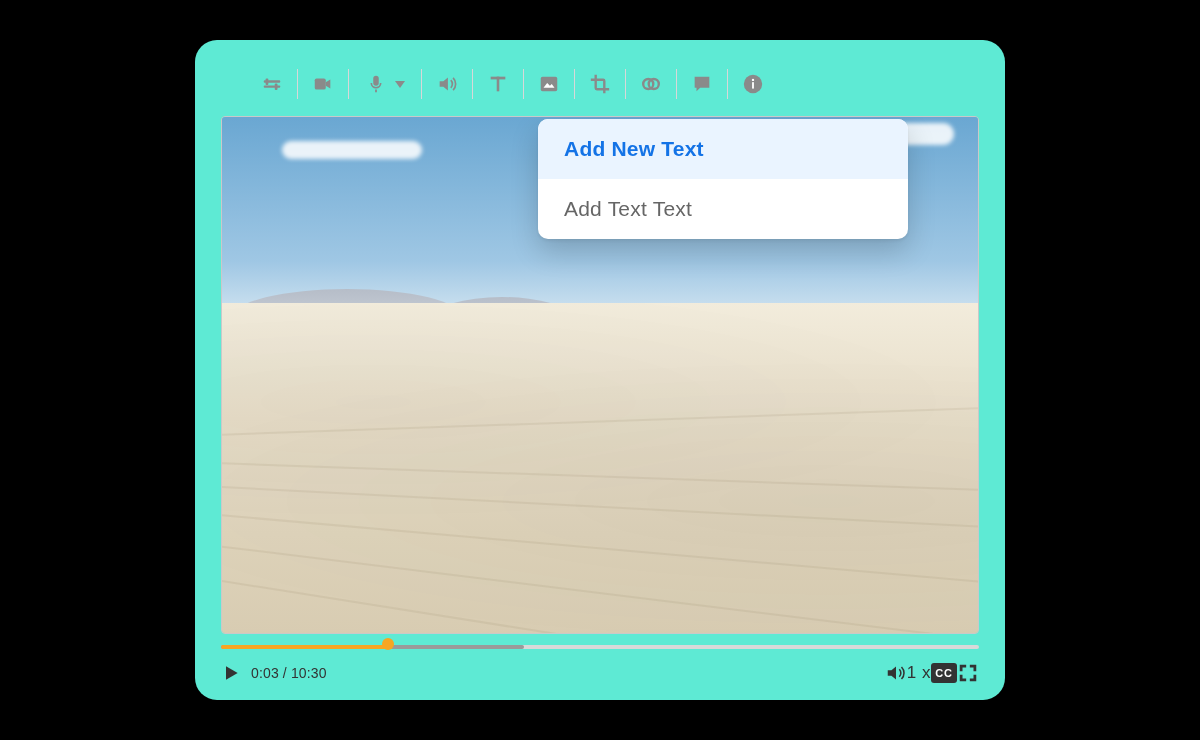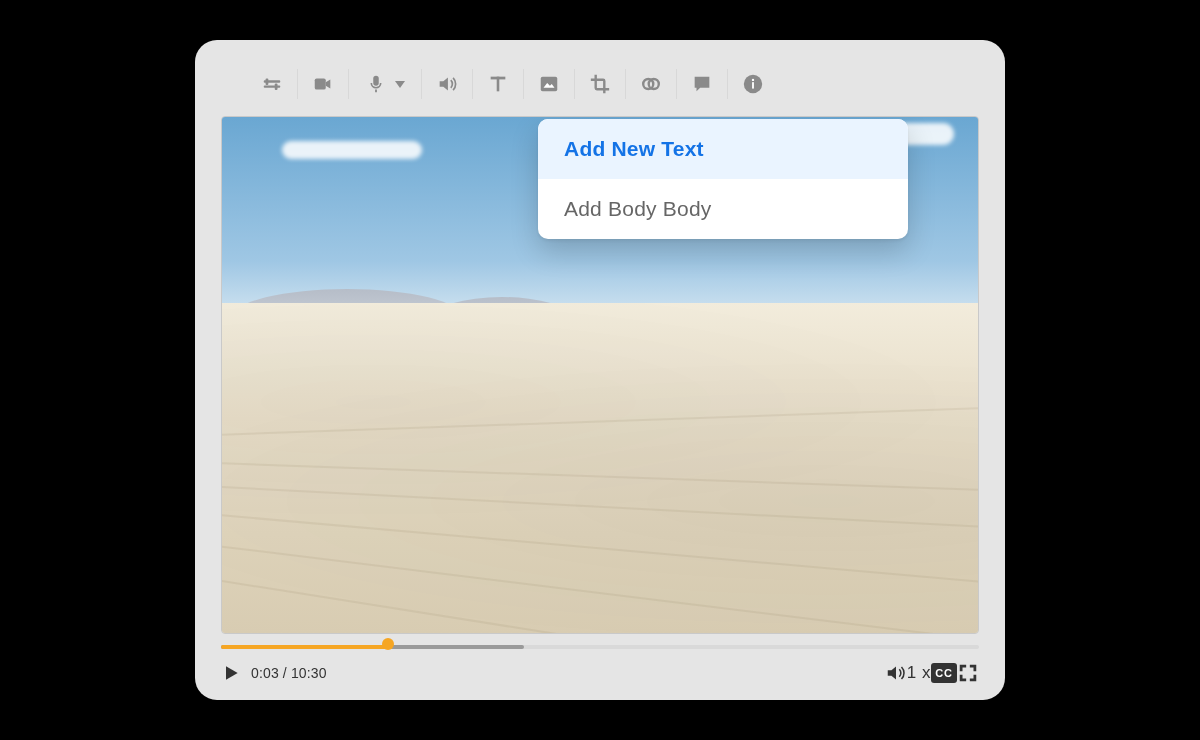--- a/index.html
+++ b/index.html
@@ -5,21 +5,21 @@
   * { box-sizing: border-box; }
   html, body { margin:0; padding:0; }
   body {
     width:1200px; height:740px;
     background:#000;
     font-family: -apple-system, BlinkMacSystemFont, "Segoe UI", Helvetica, Arial, sans-serif;
     display:flex; align-items:center; justify-content:center;
   }
   .panel {
     width:810px; height:660px;
-    background:#e5e5e5;
+    background:#5eead4;
     border-radius:22px;
     box-shadow: 0 8px 40px rgba(0,0,0,.35);
     padding:26px 26px 16px 26px;
     display:flex; flex-direction:column;
     position:relative;
   }
   
   .toolbar {
     display:flex; align-items:center;
     gap:0;
@@ -246,21 +246,21 @@
         <div class="track" style="top:55%; transform:rotate(3deg);"></div>
         <div class="track" style="top:63%; transform:rotate(5deg);"></div>
         <div class="track" style="top:72%; transform:rotate(7deg);"></div>
         <div class="track" style="top:82%; transform:rotate(9deg);"></div>
         <div class="track" style="top:40%; transform:rotate(-2deg);"></div>
       </div>
     </div>
 
     <div class="dropdown">
       <div class="dd-item active">Add New Text</div>
-      <div class="dd-item">Add Body Body</div>
+      <div class="dd-item">Add Text Text</div>
     </div>
   </div>
 
   <div class="controls">
     <div class="scrub">
       <div class="st-base"></div>
       <div class="st-buffer" style="width:40%"></div>
       <div class="st-played" style="width:22%"></div>
       <div class="st-handle" style="left:22%"></div>
     </div>

